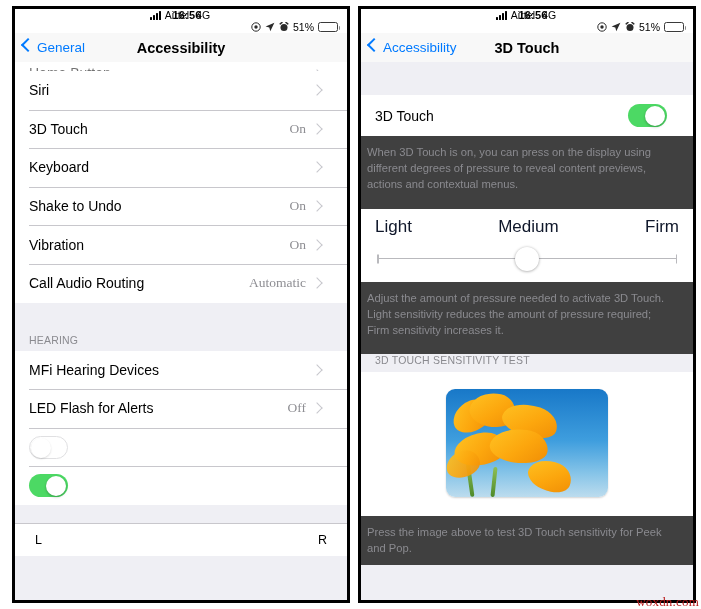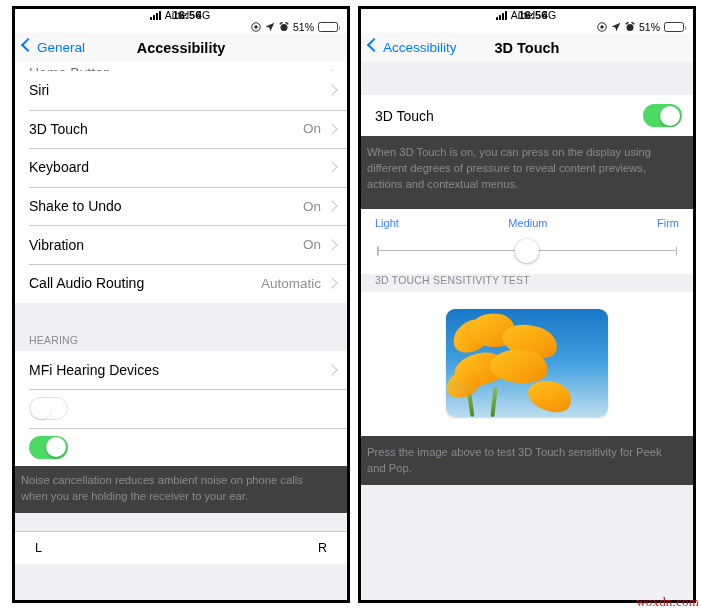--- a/index.html
+++ b/index.html
@@ -132,21 +132,21 @@
   }
 
   
   .scroll { position: absolute; top: 53px; left: 0; right: 0; bottom: 0; overflow: hidden; }
   .gap { background: #efeff4; }
   .group { background: #ffffff; }
   .row {
     height: 38.6px;
     display: flex;
     align-items: center;
-    padding: 0 11px 0 14px;
+    padding: 0 26px 0 14px;
     position: relative;
     background: #ffffff;
     cursor: pointer;
   }
   .row + .row::before {
     content: "";
     position: absolute;
     left: 14px; right: 0; top: 0;
     height: .5px;
     background: #c8c7cc;
@@ -155,20 +155,21 @@
     font-size: 14px;
     color: #000;
     flex: 1;
     white-space: nowrap;
   }
   .row-value {
     font-size: 13.5px;
     color: #8e8e93;
     margin-right: 7px;
     white-space: nowrap;
+    font-family: Liberation Serif, serif;
   }
   .chev-right {
     width: 7px; height: 7px;
     border-right: 1.6px solid #c7c7cc;
     border-top: 1.6px solid #c7c7cc;
     transform: rotate(45deg);
     flex: none;
   }
 
   
@@ -220,22 +221,22 @@
     border-top: .5px solid #c8c7cc;
     font-size: 12.5px;
     color: #000;
   }
 
   
   .slider-block { background: #ffffff; padding: 8px 14px 12px; }
   .slider-labels {
     display: flex;
     justify-content: space-between;
-    font-size: 11px;
-    color: #3b82f6;
+    font-size: 17px;
+    color: #0f172a;
     margin-bottom: 11px;
   }
   .slider-track-wrap {
     position: relative;
     height: 22px;
     display: flex;
     align-items: center;
   }
   .slider-track {
     position: absolute;
@@ -396,32 +397,36 @@
         <div class="gap" style="height:31px;"></div>
         <div class="sec-header">HEARING</div>
 
         <div class="group">
           <div class="row">
             <span class="row-label">MFi Hearing Devices</span>
             <span class="row-value"></span>
             <span class="chev-right"></span>
           </div>
           <div class="row">
+            <span class="row-label">LED Flash for Alerts</span>
+            <span class="row-value">Off</span>
+            <span class="chev-right"></span>
+          </div>
+          <div class="row">
             <span class="toggle off">
                 <span class="knob"></span>
               </span>
           </div>
           <div class="row">
             <span class="toggle on">
                 <span class="knob"></span>
               </span>
           </div>
         </div>
 
-        <div class="sec-footer">Noise cancellation reduces ambient noise on phone calls when you are holding the receiver to your ear.</div>
         <div class="gap" style="height:18px;"></div>
 
         <div class="balance">
           <span>L</span>
           <span>R</span>
         </div>
       </div>
     </div>
   </div>
 
@@ -494,20 +499,21 @@
             <span>Firm</span>
           </div>
           <div class="slider-track-wrap">
             <span class="slider-track"></span>
             <span class="tick l"></span>
             <span class="tick r"></span>
             <span class="slider-thumb"></span>
           </div>
         </div>
 
+        <div class="sec-footer" style="padding-top:9px;padding-bottom:16px;">Adjust the amount of pressure needed to activate 3D Touch. Light sensitivity reduces the amount of pressure required; Firm sensitivity increases it.</div>
 
         <div class="sec-header" style="padding-bottom:6px;">3D TOUCH SENSITIVITY TEST</div>
 
         <div class="photo-block">
           <div class="photo">
             <span class="stem" style="left:22px;bottom:0;width:4px;height:36px;transform:rotate(-8deg);"></span>
             <span class="stem" style="left:46px;bottom:0;width:4px;height:30px;transform:rotate(6deg);"></span>
             <span class="petal" style="left:6px;top:12px;width:40px;height:30px;transform:rotate(-22deg);"></span>
             <span class="petal" style="left:24px;top:4px;width:46px;height:34px;transform:rotate(12deg);"></span>
             <span class="petal" style="left:56px;top:16px;width:56px;height:32px;transform:rotate(18deg);"></span>

